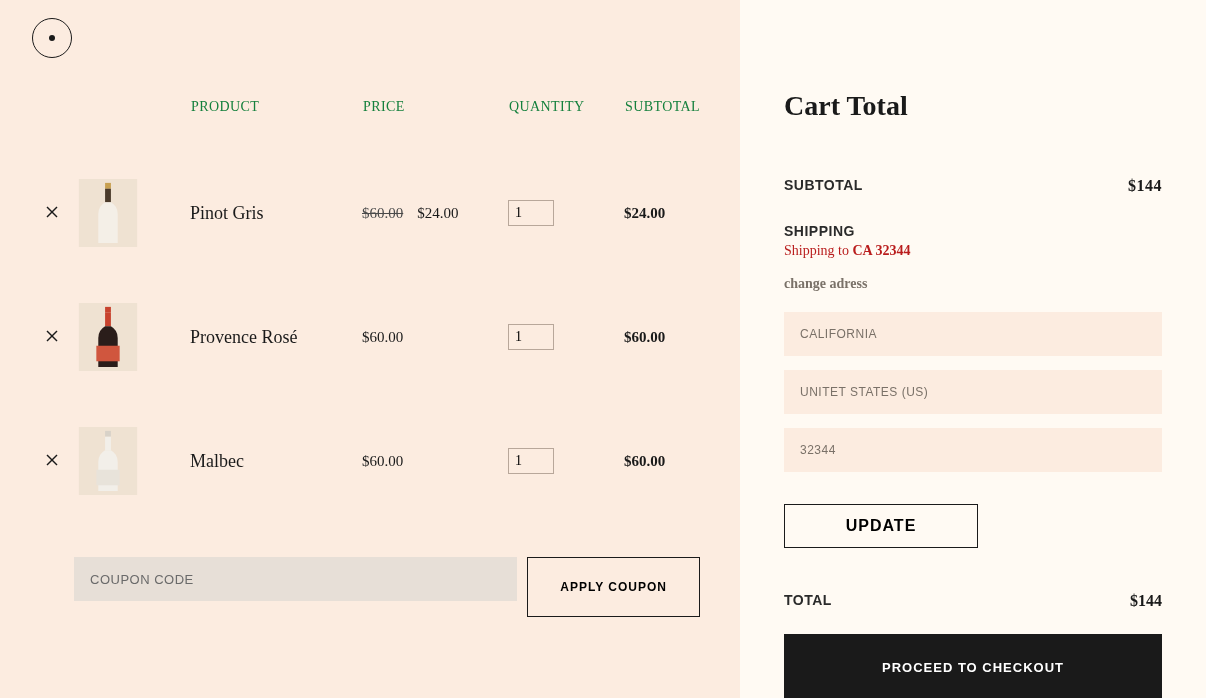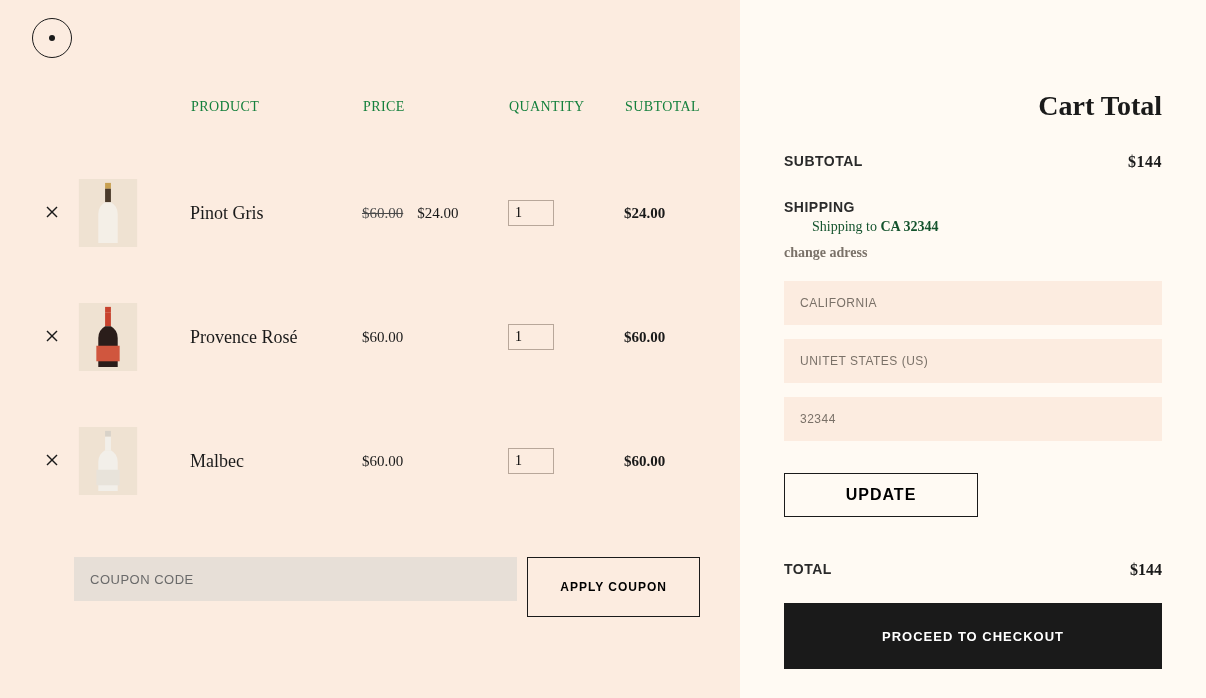--- a/index.html
+++ b/index.html
@@ -120,22 +120,22 @@
     letter-spacing:1px;
     font-family: Arial, sans-serif;
     font-weight:700;
     cursor:pointer;
   }
   
   .cart-total-title {
     font-family: Georgia, serif;
     font-size:28px;
     font-weight:700;
-    text-align:right;
-    margin:0 0 31px 0;
+    text-align:left;
+    margin:0 0 55px 0;
   }
   .row-line {
     display:flex;
     justify-content:space-between;
     font-family: Arial, sans-serif;
     font-size:14px;
     letter-spacing:0.5px;
   }
   .row-line .label { font-weight:700; color:#2a2a2a; }
   .row-line .value { font-weight:700; font-family: Georgia, serif; font-size:16px; }
@@ -144,26 +144,25 @@
     font-family: Arial, sans-serif;
     font-size:14px;
     font-weight:700;
     letter-spacing:0.5px;
     color:#2a2a2a;
   }
   .shipping-sub {
     margin-top:4px;
     font-family: Georgia, serif;
     font-size:14px;
-    color:#14532d;
-    margin-left:28px;
+    color:#b91c1c;
   }
   .shipping-sub .dest { font-weight:700; }
   .change-address {
-    margin-top:10px;
+    margin-top:17px;
     font-family: Georgia, serif;
     font-size:14px;
     font-weight:700;
     color:#7a7168;
     background:none; border:none; padding:0; cursor:pointer;
     text-align:left;
   }
   .select-box {
     margin-top:20px;
     width:100%;

